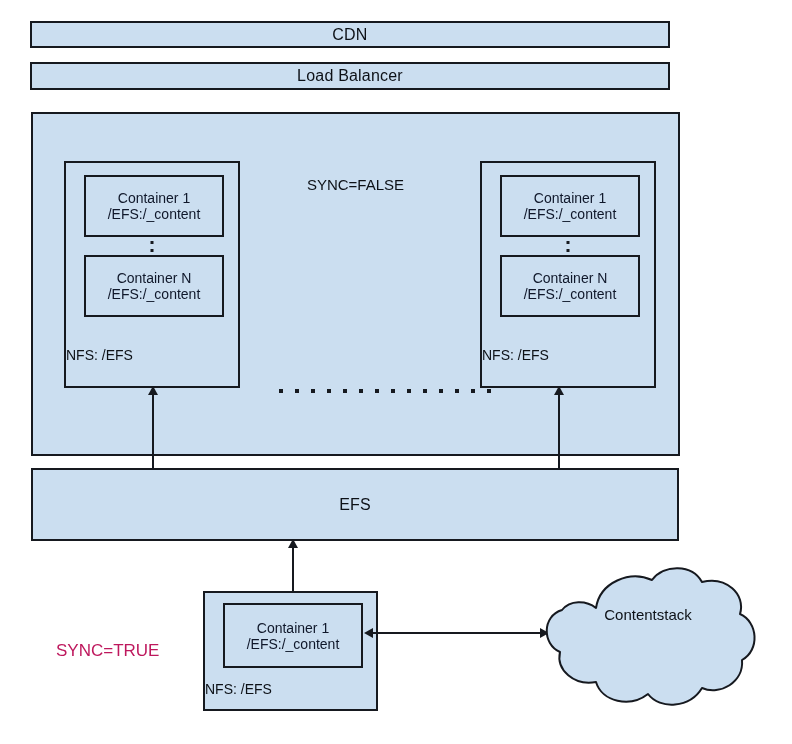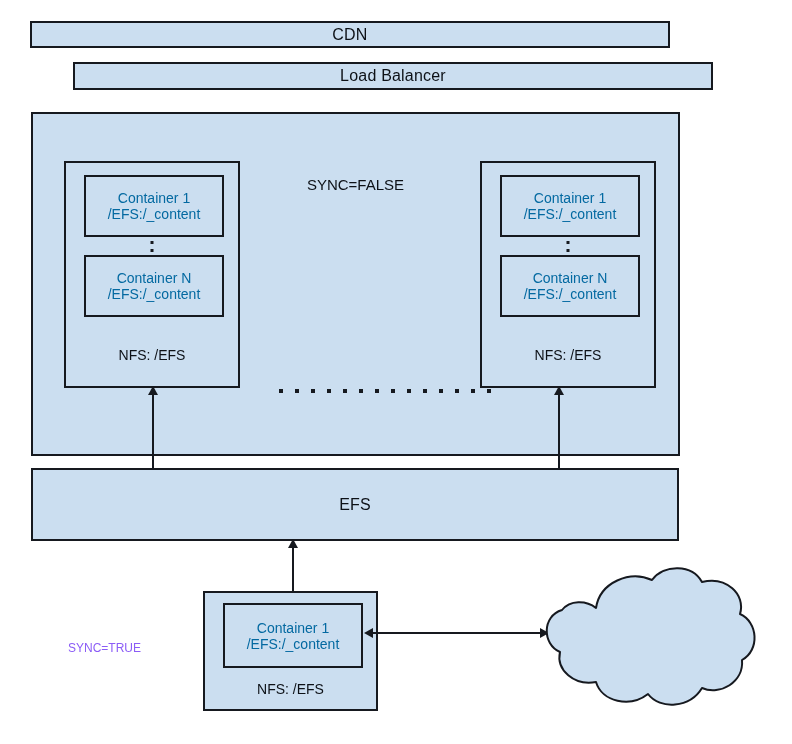--- a/index.html
+++ b/index.html
@@ -33,21 +33,21 @@
     line-height: 1.25;
   }
 
   .bar-label {
     font-size: 16px;
     letter-spacing: 0.2px;
   }
 
   
   #cdn-bar      { left: 30px;  top: 21px;  width: 640px; height: 27px; }
-  #lb-bar       { left: 30px;  top: 62px;  width: 640px; height: 28px; margin-left: 43px; }
+  #lb-bar       { left: 30px;  top: 62px;  width: 640px; height: 28px; }
 
   
   #asg-panel {
     left: 31px; top: 112px; width: 649px; height: 344px;
     display: block;
   }
   .asg-caption {
     position: absolute;
     left: 0; right: 0;
     text-align: center;
@@ -75,31 +75,31 @@
     left: 18px;
     width: 140px;
     height: 62px;
     display: flex;
     flex-direction: column;
     align-items: center;
     justify-content: center;
   }
   .container-box .line {
     font-size: 14px;
-    color: #0369a1;
+    color: #0f172a;
     white-space: nowrap;
   }
   .box-top    { top: 12px; }
   .box-bottom { top: 92px; }
 
   .nfs-label {
     position: absolute;
     left: 0; right: 0;
     top: 184px;
-    text-align: center;
+    text-align: left;
     font-size: 14px;
     color: #0d1117;
   }
 
   
   .vdots {
     position: absolute;
     left: 50%;
     transform: translateX(-50%);
     top: 78px;
@@ -127,24 +127,24 @@
 
   
   #group-sync { left: 203px; top: 591px; width: 175px; height: 120px; }
   #group-sync .container-box {
     left: 18px; top: 10px; width: 140px; height: 65px;
   }
   #group-sync .nfs-label { top: 88px; }
 
   #sync-true-label {
     position: absolute;
-    left: 68px;
+    left: 56px;
     top: 641px;
-    font-size: 12px;
-    color: #8b5cf6;
+    font-size: 17px;
+    color: #be185d;
     white-space: nowrap;
   }
 
   
   #cloud-wrap {
     position: absolute;
     left: 534px;
     top: 560px;
     width: 228px;
     height: 152px;
@@ -277,16 +277,17 @@
                C 192,16 212,34 206,54
                C 224,62 226,90 208,100
                C 210,122 186,136 168,128
                C 156,148 126,150 114,134
                C 96,148 68,142 62,122
                C 40,126 22,110 26,92
                C 8,84 8,56 28,50
                C 36,40 52,40 62,48 Z" fill="#cbdef0" stroke="#16191f" stroke-width="2" stroke-linejoin="round"></path>
     </svg>
     <div class="cloud-text">
+      <div>Contentstack</div>
     </div>
   </div>
 
 </div>
 
 </body></html>

